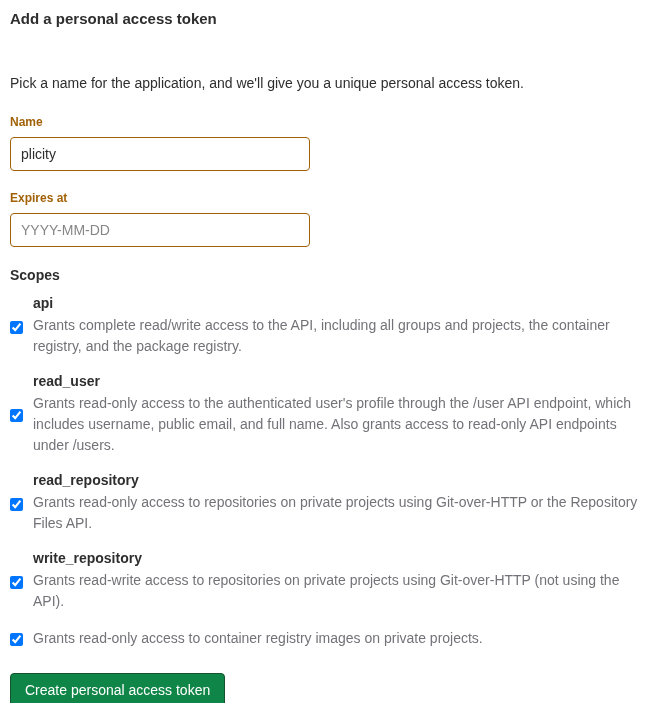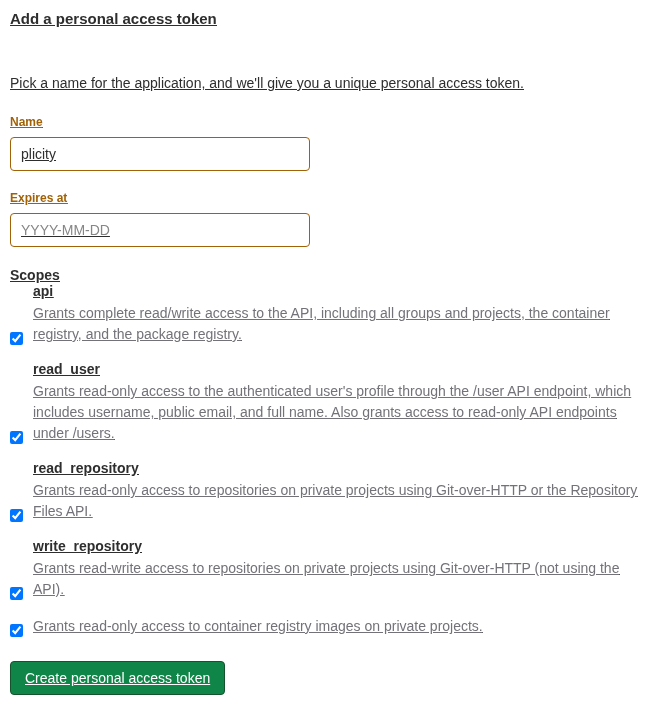--- a/index.html
+++ b/index.html
@@ -1,19 +1,18 @@
 <!DOCTYPE html>
 <html><head>
   <meta charset="utf-8">
   <style>
     * {
       box-sizing: border-box;
       margin: 0;
       padding: 0;
-      text-decoration: underline;
     }
     body {
       font-family: -apple-system, BlinkMacSystemFont, "Segoe UI", Helvetica, Arial, sans-serif;
       font-size: 14px;
       color: #2e2e2e;
       background: #ffffff;
       padding: 10px;
       width: 655px;
     }
     .heading {
@@ -46,26 +45,26 @@
       background: #ffffff;
       margin-bottom: 20px;
     }
     .text-input::placeholder {
       color: #868686;
     }
     .scopes-label {
       font-weight: 600;
       font-size: 14px;
       color: #2e2e2e;
-      margin-bottom: 0;
+      margin-bottom: 12px;
       display: block;
     }
     .scope-item {
       display: flex;
-      align-items: flex-end;
+      align-items: center;
       margin-bottom: 16px;
     }
     .scope-checkbox {
       margin-top: 2px;
       margin-right: 10px;
       width: 13px;
       height: 13px;
       flex-shrink: 0;
     }
     .scope-content {

